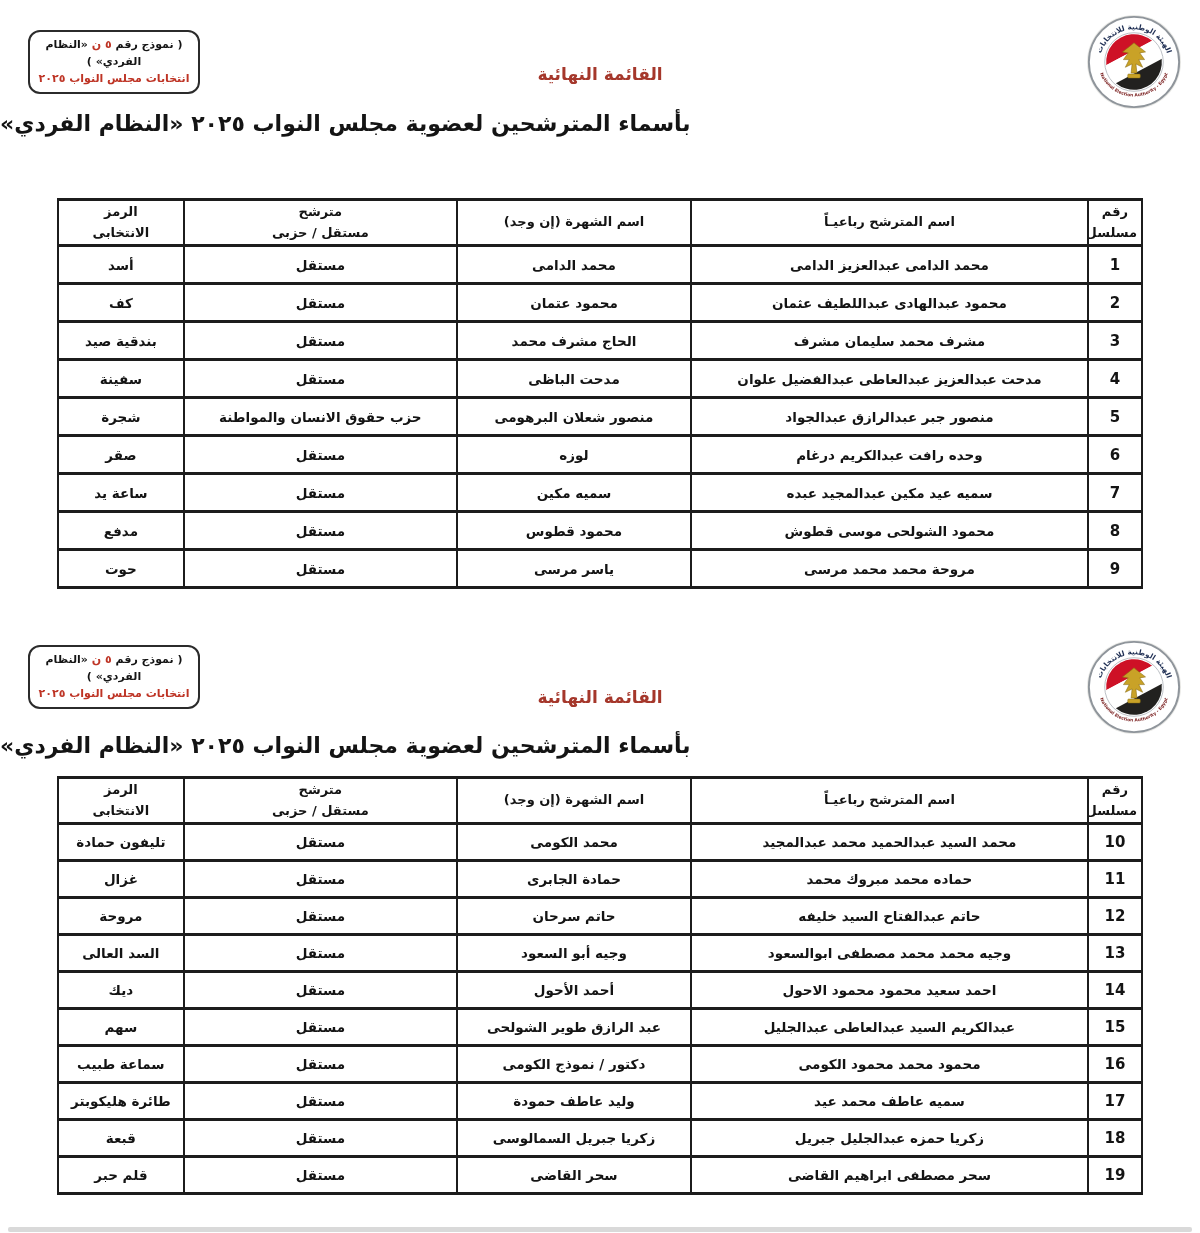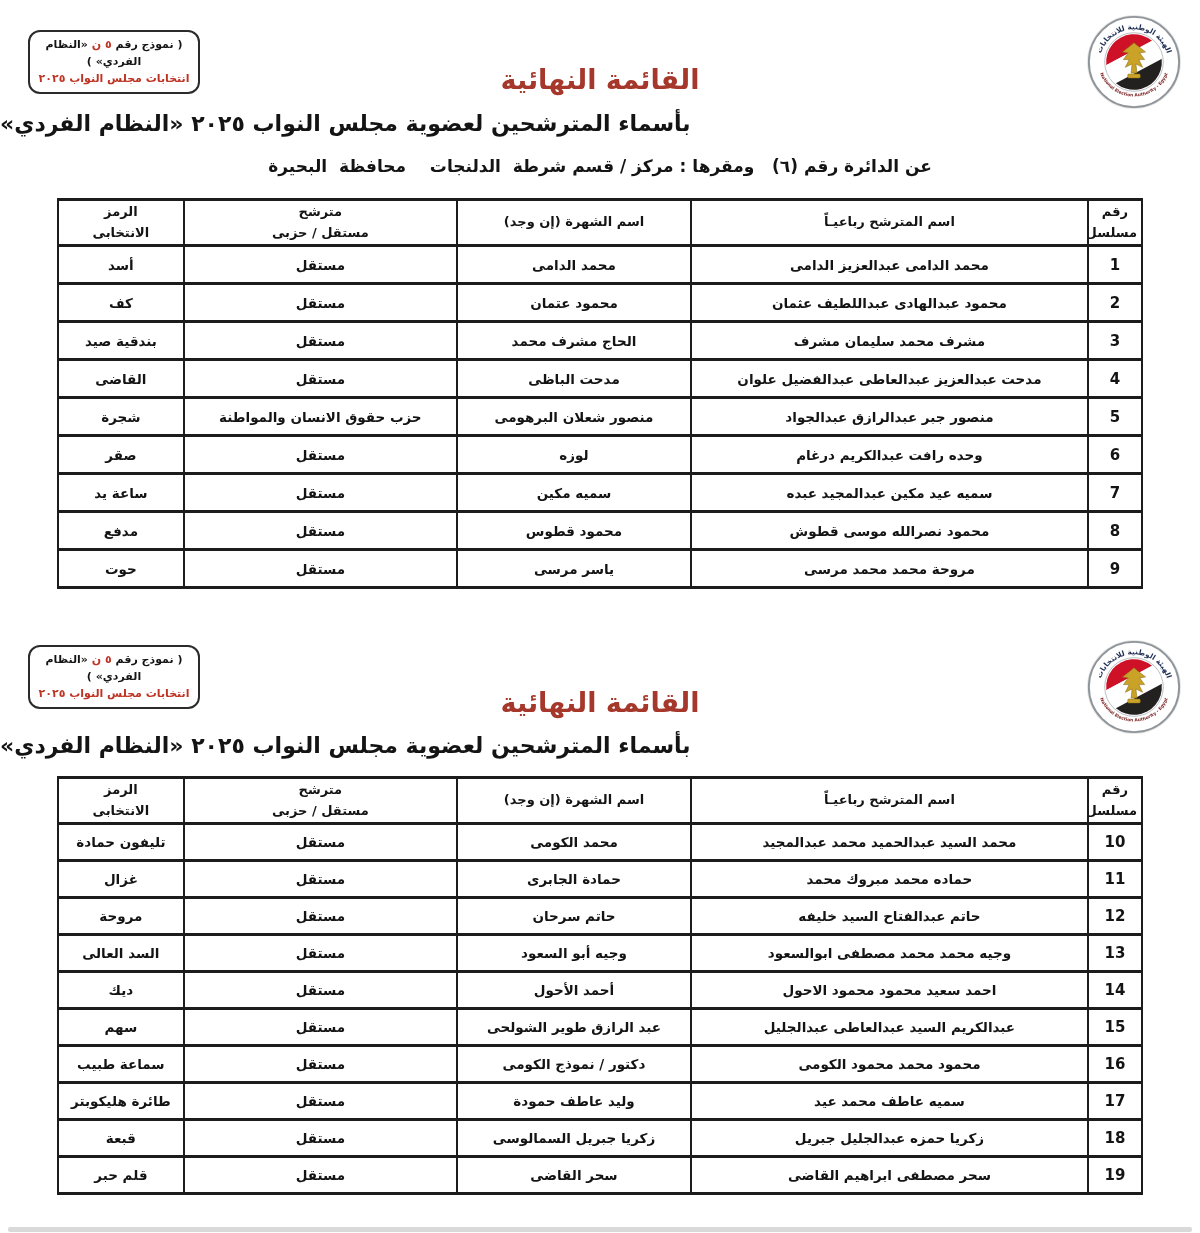--- a/index.html
+++ b/index.html
@@ -21,21 +21,21 @@
     text-align:center;font-weight:bold;font-size:11px;line-height:1.55;
   }
   .form-box .red{color:var(--form-red);}
   .form-line2{color:var(--form-red);}
 
   .logo{position:absolute;top:14px;left:1086px;width:96px;height:96px;}
   .s1 .logo{top:24px;}
 
   .red-title{
     position:absolute;top:64px;left:0;width:100%;text-align:center;
-    color:var(--title-red);font-size:27px;font-weight:bold;
+    color:var(--title-red);font-size:17px;font-weight:bold;
   }
   .s1 .red-title{top:72px;}
   .main-title{
     position:absolute;top:111px;left:0;width:100%;text-align:left;
     font-size:22px;font-weight:bold;
   }
   .s1 .main-title{top:118px;}
   .subtitle{
     position:absolute;top:156px;left:0;width:100%;text-align:center;
     font-size:17px;font-weight:bold;white-space:pre;
@@ -103,21 +103,20 @@
           <textPath href="#nea-top-arc-0" startOffset="50%" text-anchor="middle">الهيئة الوطنية للانتخابات</textPath>
         </text>
         <text font-size="4.6" font-weight="bold" fill="#7a1f1f">
           <textPath href="#nea-bottom-arc-0" startOffset="50%" text-anchor="middle">National Election Authority - Egypt</textPath>
         </text>
       </svg>
     </div>
 
     <div class="red-title">القائمة النهائية</div>
     <div class="main-title">بأسماء المترشحين لعضوية مجلس النواب ٢٠٢٥ «النظام الفردي»</div>
-    <div class="subtitle">عن الدائرة رقم (٦)   ومقرها : مركز / قسم شرطة  الدلنجات    محافظة  البحيرة</div>
 
     <table class="doc-table">
       <colgroup>
         <col class="w-serial">
           <col class="w-name">
           <col class="w-alias">
           <col class="w-party">
           <col class="w-symbol">
       </colgroup>
       <thead>
@@ -158,21 +157,21 @@
             <td class="c-name">مشرف محمد سليمان مشرف</td>
             <td class="c-alias">الحاج مشرف محمد</td>
             <td class="c-party">مستقل</td>
             <td class="c-symbol">بندقية صيد</td>
           </tr>
           <tr>
             <td class="c-serial">4</td>
             <td class="c-name">مدحت عبدالعزيز عبدالعاطى عبدالفضيل علوان</td>
             <td class="c-alias">مدحت الباظى</td>
             <td class="c-party">مستقل</td>
-            <td class="c-symbol">القاضى</td>
+            <td class="c-symbol">سفينة</td>
           </tr>
           <tr>
             <td class="c-serial">5</td>
             <td class="c-name">منصور جبر عبدالرازق عبدالجواد</td>
             <td class="c-alias">منصور شعلان البرهومى</td>
             <td class="c-party">حزب حقوق الانسان والمواطنة</td>
             <td class="c-symbol">شجرة</td>
           </tr>
           <tr>
             <td class="c-serial">6</td>
@@ -183,21 +182,21 @@
           </tr>
           <tr>
             <td class="c-serial">7</td>
             <td class="c-name">سميه عيد مكين عبدالمجيد عبده</td>
             <td class="c-alias">سميه مكين</td>
             <td class="c-party">مستقل</td>
             <td class="c-symbol">ساعة يد</td>
           </tr>
           <tr>
             <td class="c-serial">8</td>
-            <td class="c-name">محمود نصرالله موسى قطوش</td>
+            <td class="c-name">محمود الشولحى موسى قطوش</td>
             <td class="c-alias">محمود قطوس</td>
             <td class="c-party">مستقل</td>
             <td class="c-symbol">مدفع</td>
           </tr>
           <tr>
             <td class="c-serial">9</td>
             <td class="c-name">مروحة محمد محمد مرسى</td>
             <td class="c-alias">ياسر مرسى</td>
             <td class="c-party">مستقل</td>
             <td class="c-symbol">حوت</td>

